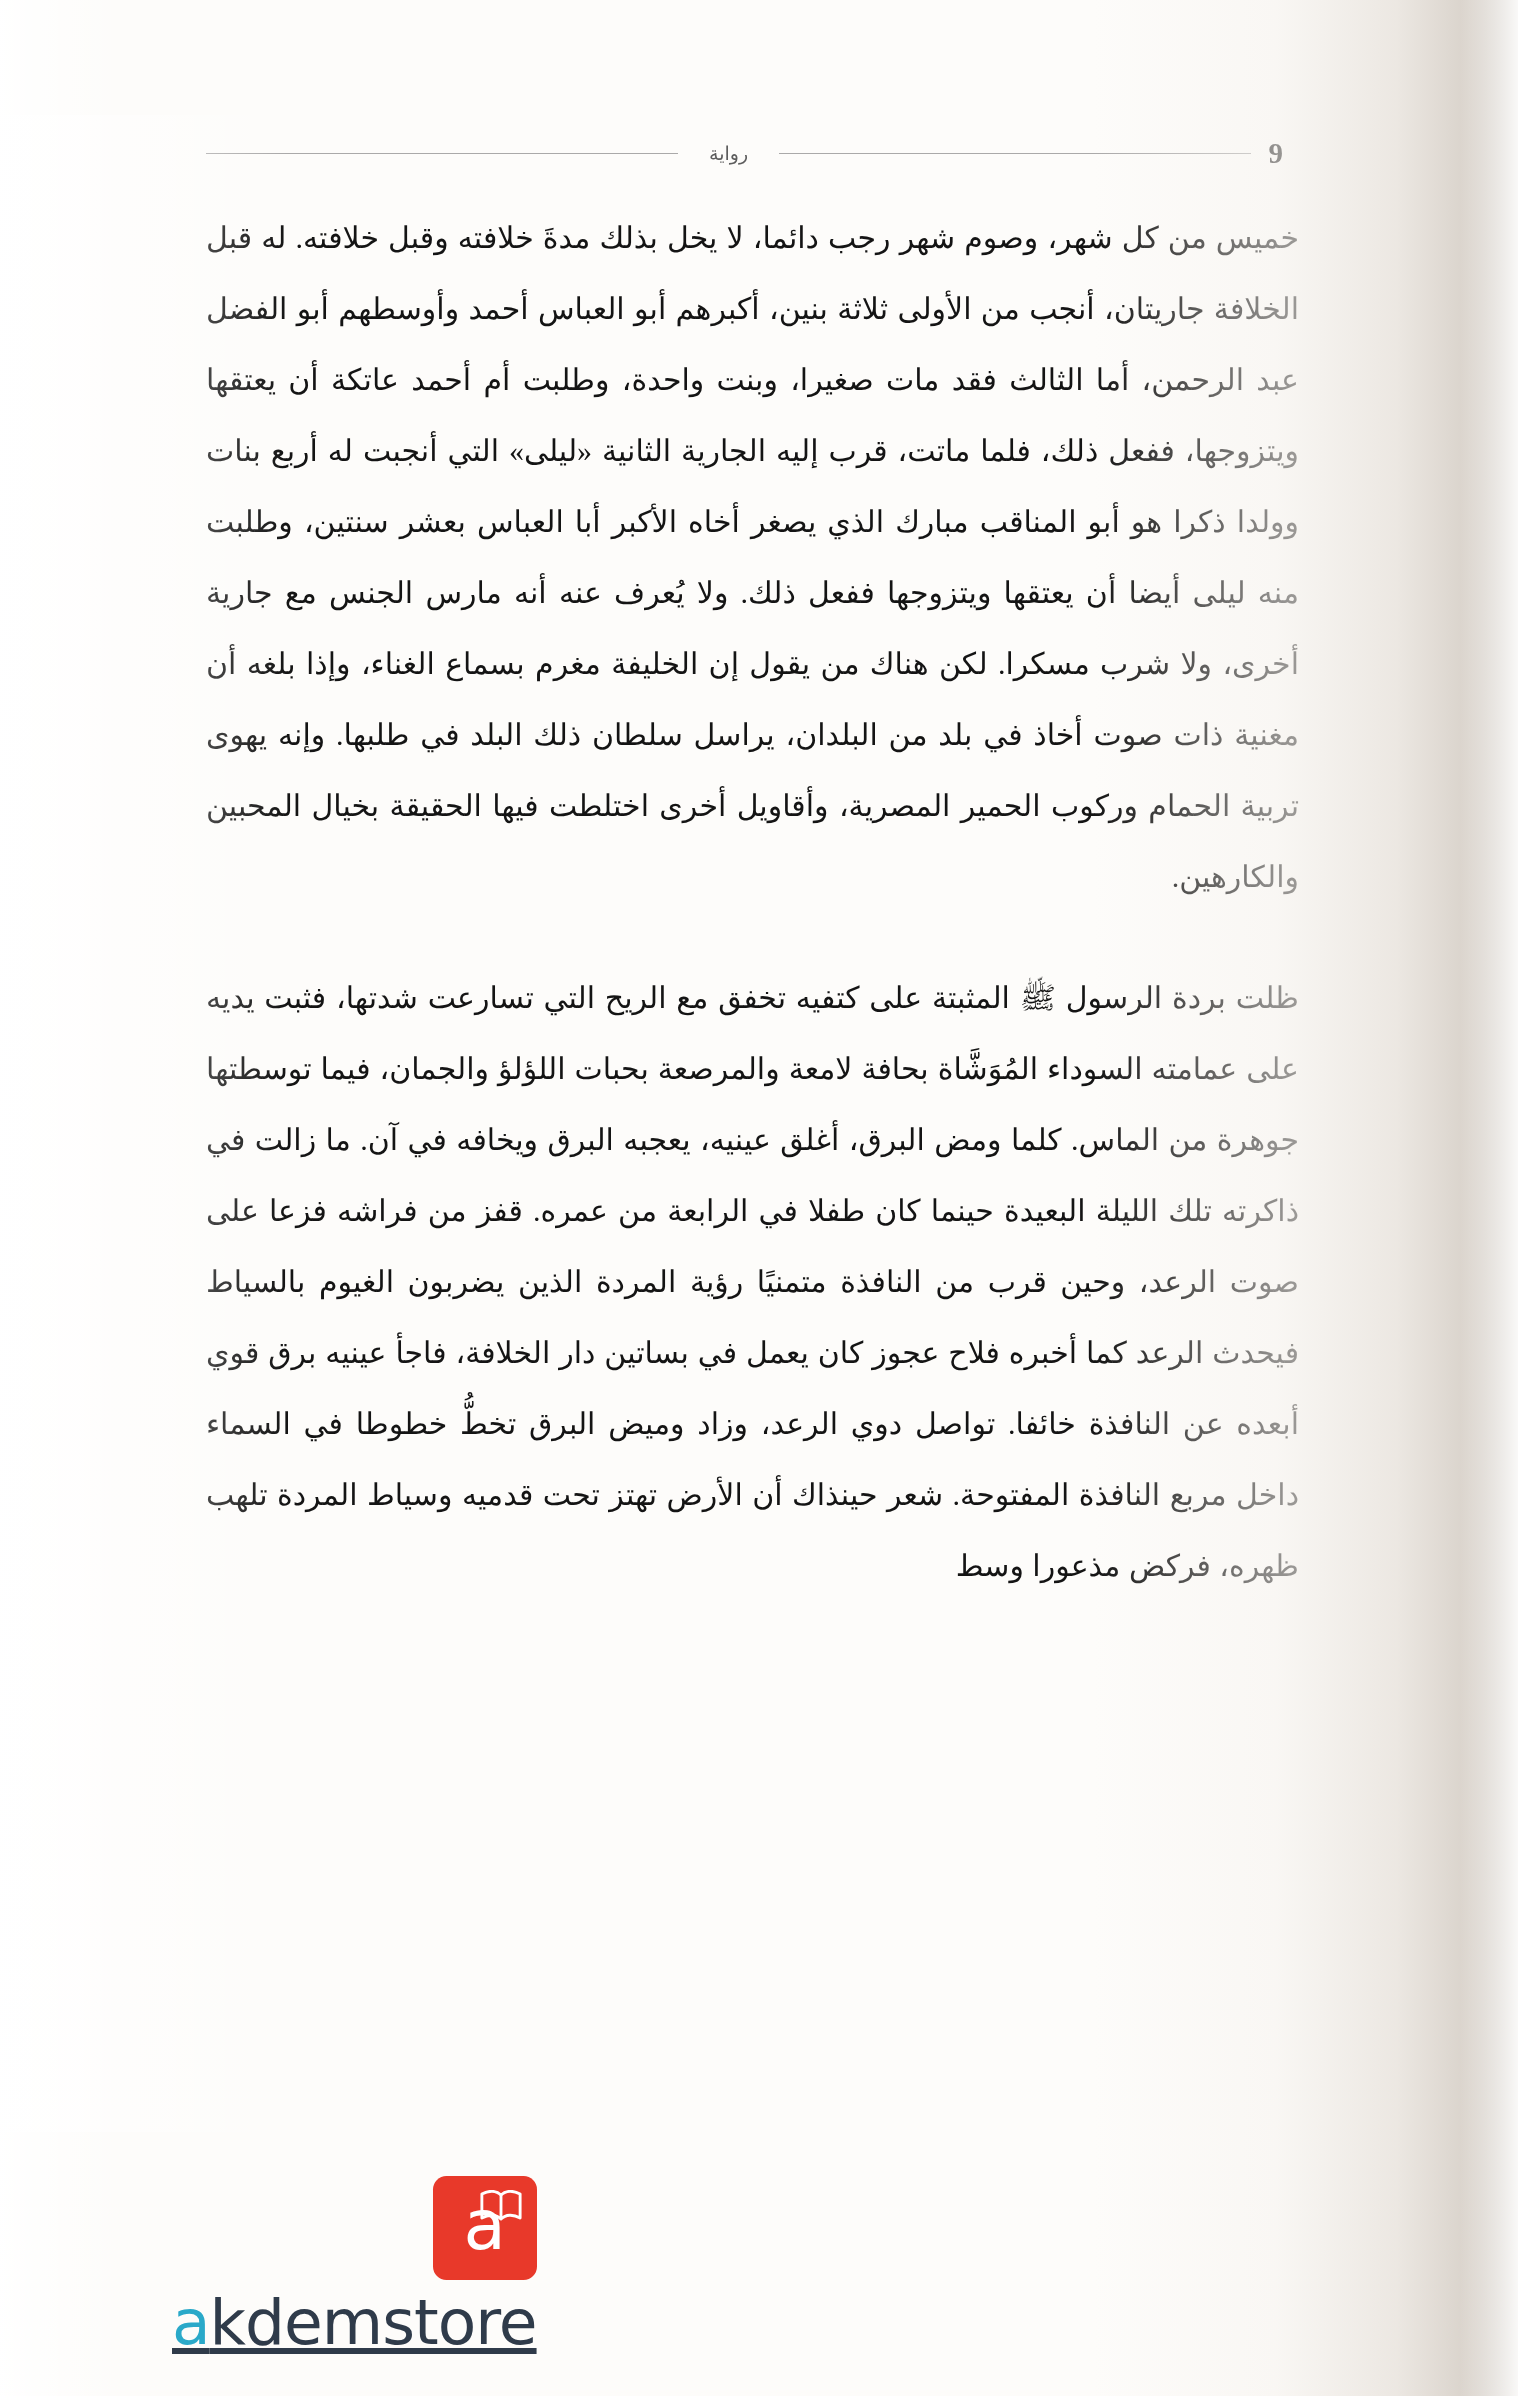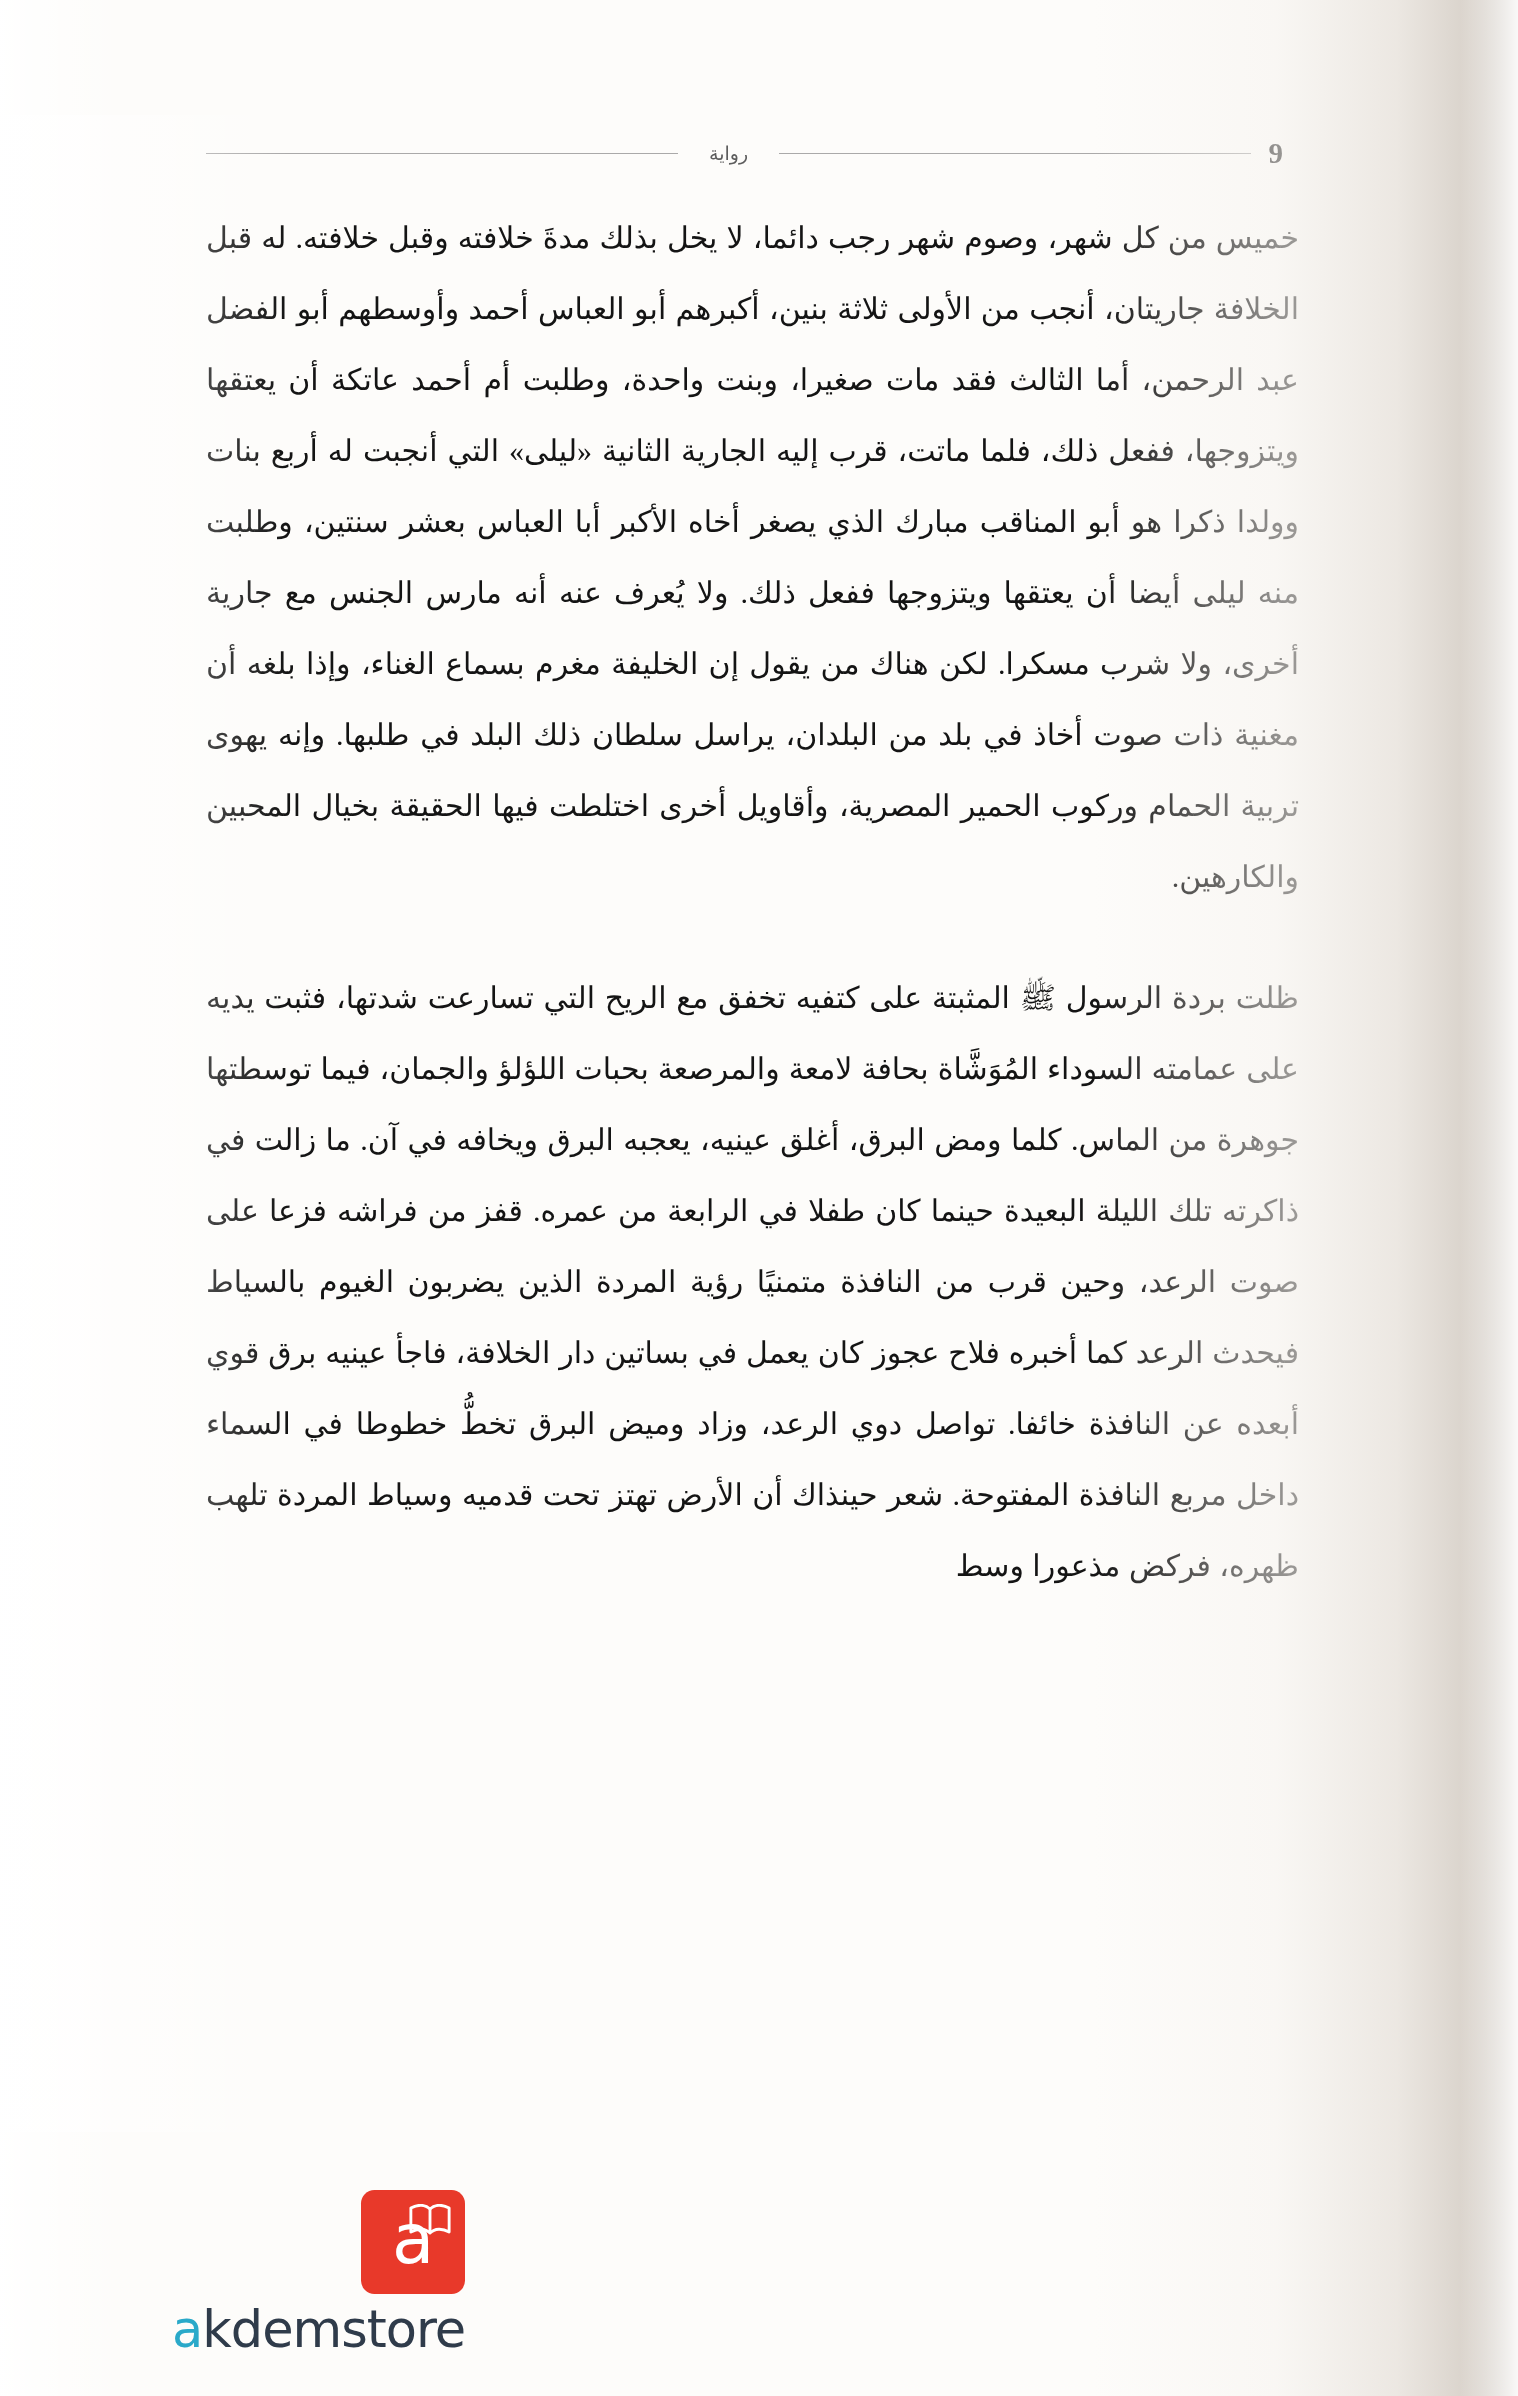--- a/index.html
+++ b/index.html
@@ -140,24 +140,25 @@
   }
   .logo-mark .book {
     position: absolute;
     top: 13.4px;
     right: 13.4px;
     width: 44px;
     height: 33px;
   }
   .logo-text {
     font-family: "DejaVu Sans", sans-serif;
-    font-size: 51px;
+    font-size: 63px;
     letter-spacing: -1px;
     color: #2f3b4a;
     direction: ltr;
+    text-decoration: underline;
   }
   .logo-text .a { color: #2aa9c9; }
 
   
   [data-interactable="false"] { cursor: default; }
 </style>
 </head>
 <body>
 
 <div class="page" data-interactable="false">

